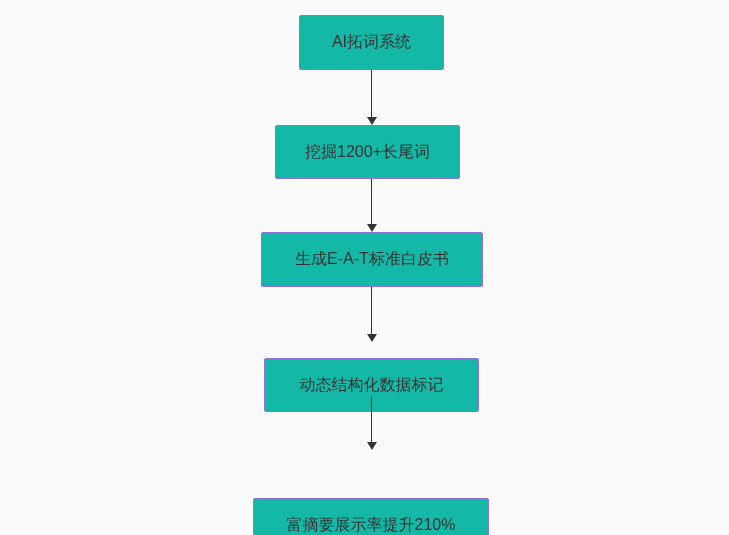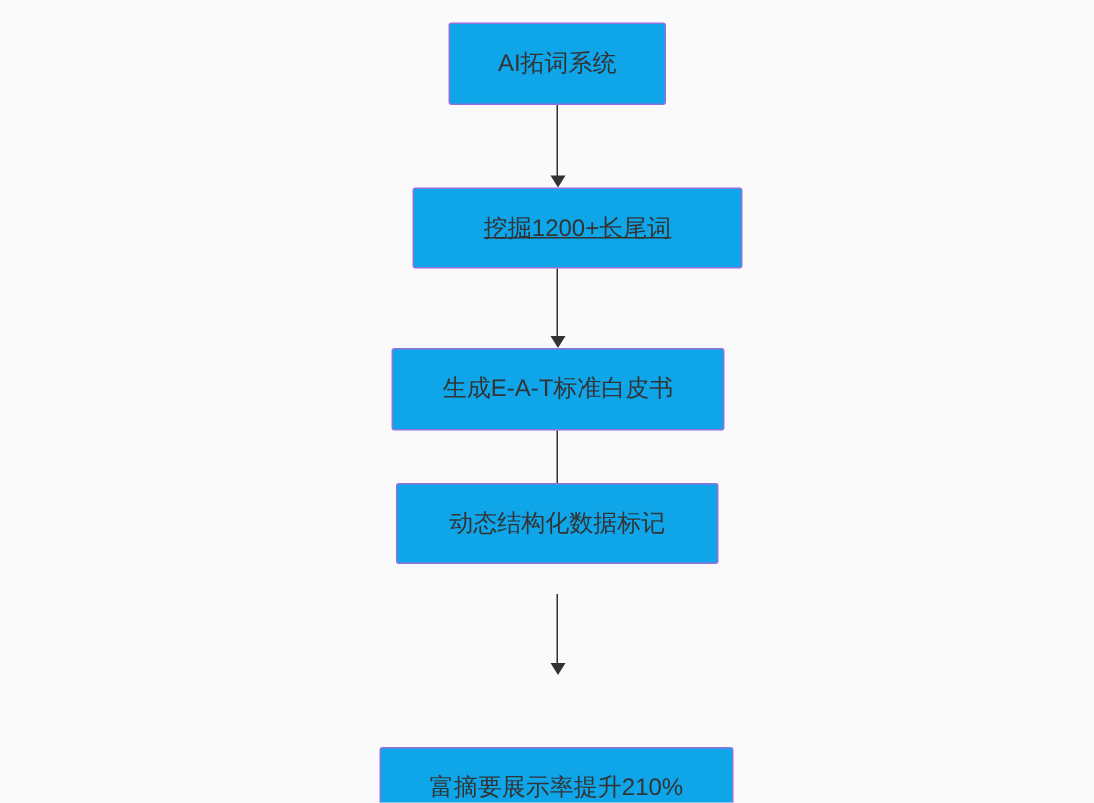--- a/index.html
+++ b/index.html
@@ -13,35 +13,35 @@
   }
   .canvas {
     position: relative;
     width: 729px;
     height: 535px;
     background: #fafafa;
   }
   .node {
     position: absolute;
     box-sizing: border-box;
-    background: #0ea5e9;
+    background: #14b8a6;
     border: 1px solid #9370DB;
     border-radius: 2px;
     color: #333333;
     font-size: 16px;
     display: flex;
     align-items: center;
     justify-content: center;
     text-align: center;
     white-space: nowrap;
   }
   .n1 { left: 299px; top: 15px;  width: 145px; height: 55px; }
-  .n2 { left: 275px; top: 125px; width: 220px; height: 54px; text-decoration: underline; }
+  .n2 { left: 275px; top: 125px; width: 185px; height: 54px; }
   .n3 { left: 261px; top: 232px; width: 222px; height: 55px; align-items: center; }
-  .n4 { left: 264px; top: 322px; width: 215px; height: 54px; }
+  .n4 { left: 264px; top: 358px; width: 215px; height: 54px; }
   .n5 { left: 253px; top: 450px; width: 236px; height: 55px; margin-top: 48px; }
 
   .arrow {
     position: absolute;
     left: 366px;   
     width: 11px;
   }
   .a1 { top: 70px;  height: 55px; }
   .a2 { top: 179px; height: 53px; }
   .a3 { top: 287px; height: 55px; }

